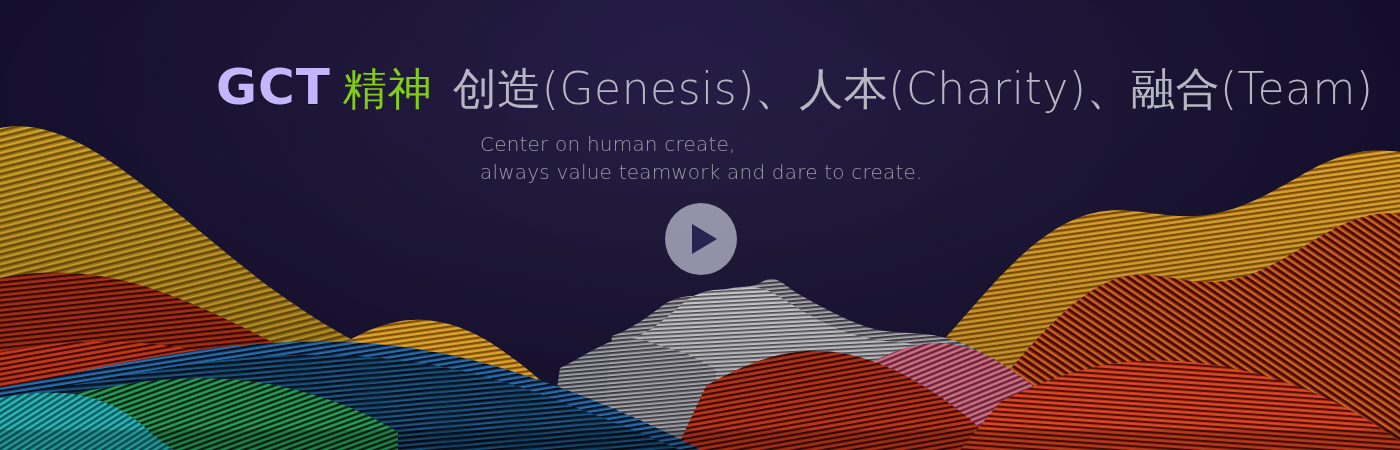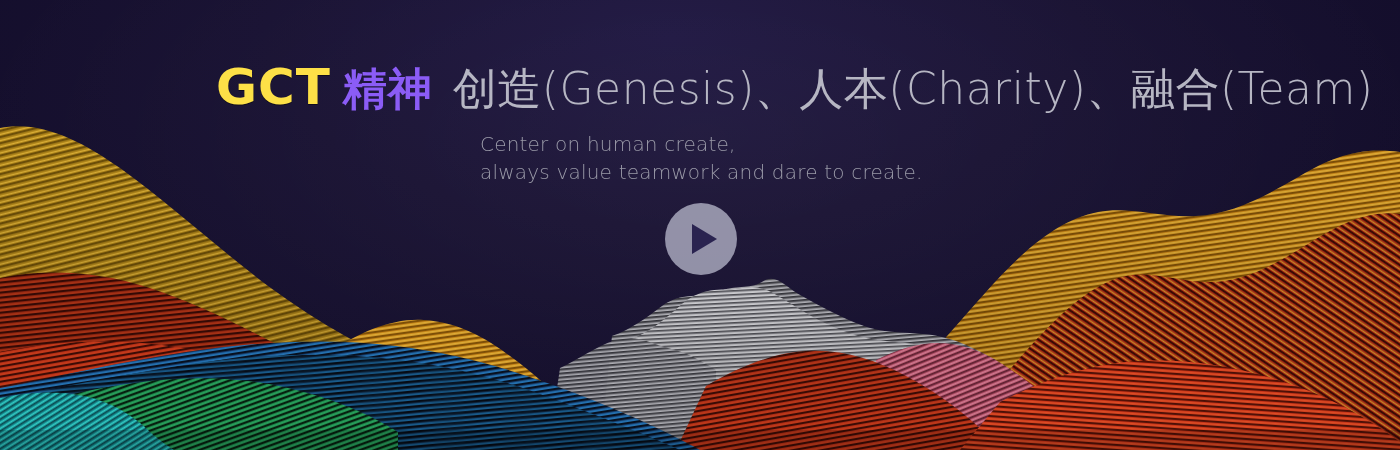--- a/index.html
+++ b/index.html
@@ -47,29 +47,29 @@
   .headline-row {
     display: flex;
     align-items: baseline;
     white-space: nowrap;
   }
   .logo-gct {
     font-family: "DejaVu Sans", "Liberation Sans", sans-serif;
     font-weight: 700;
     font-size: 50px;
     letter-spacing: 1px;
-    color: #fde047;
+    color: #c4b5fd;
     text-shadow: 0 1px 0 rgba(0,0,0,0.45);
     line-height: 1;
   }
   .logo-cn {
     font-family: "DejaVu Sans", "Liberation Sans", sans-serif;
-    font-weight: 700;
+    font-weight: 400;
     font-size: 44px;
-    color: #8b5cf6;
+    color: #84cc16;
     margin-left: 12px;
     letter-spacing: 1px;
     line-height: 1;
   }
   .tagline {
     font-family: "DejaVu Sans", "Liberation Sans", sans-serif;
     font-weight: 300;
     font-size: 44px;
     color: #b6b6c3;
     margin-left: 20px;

